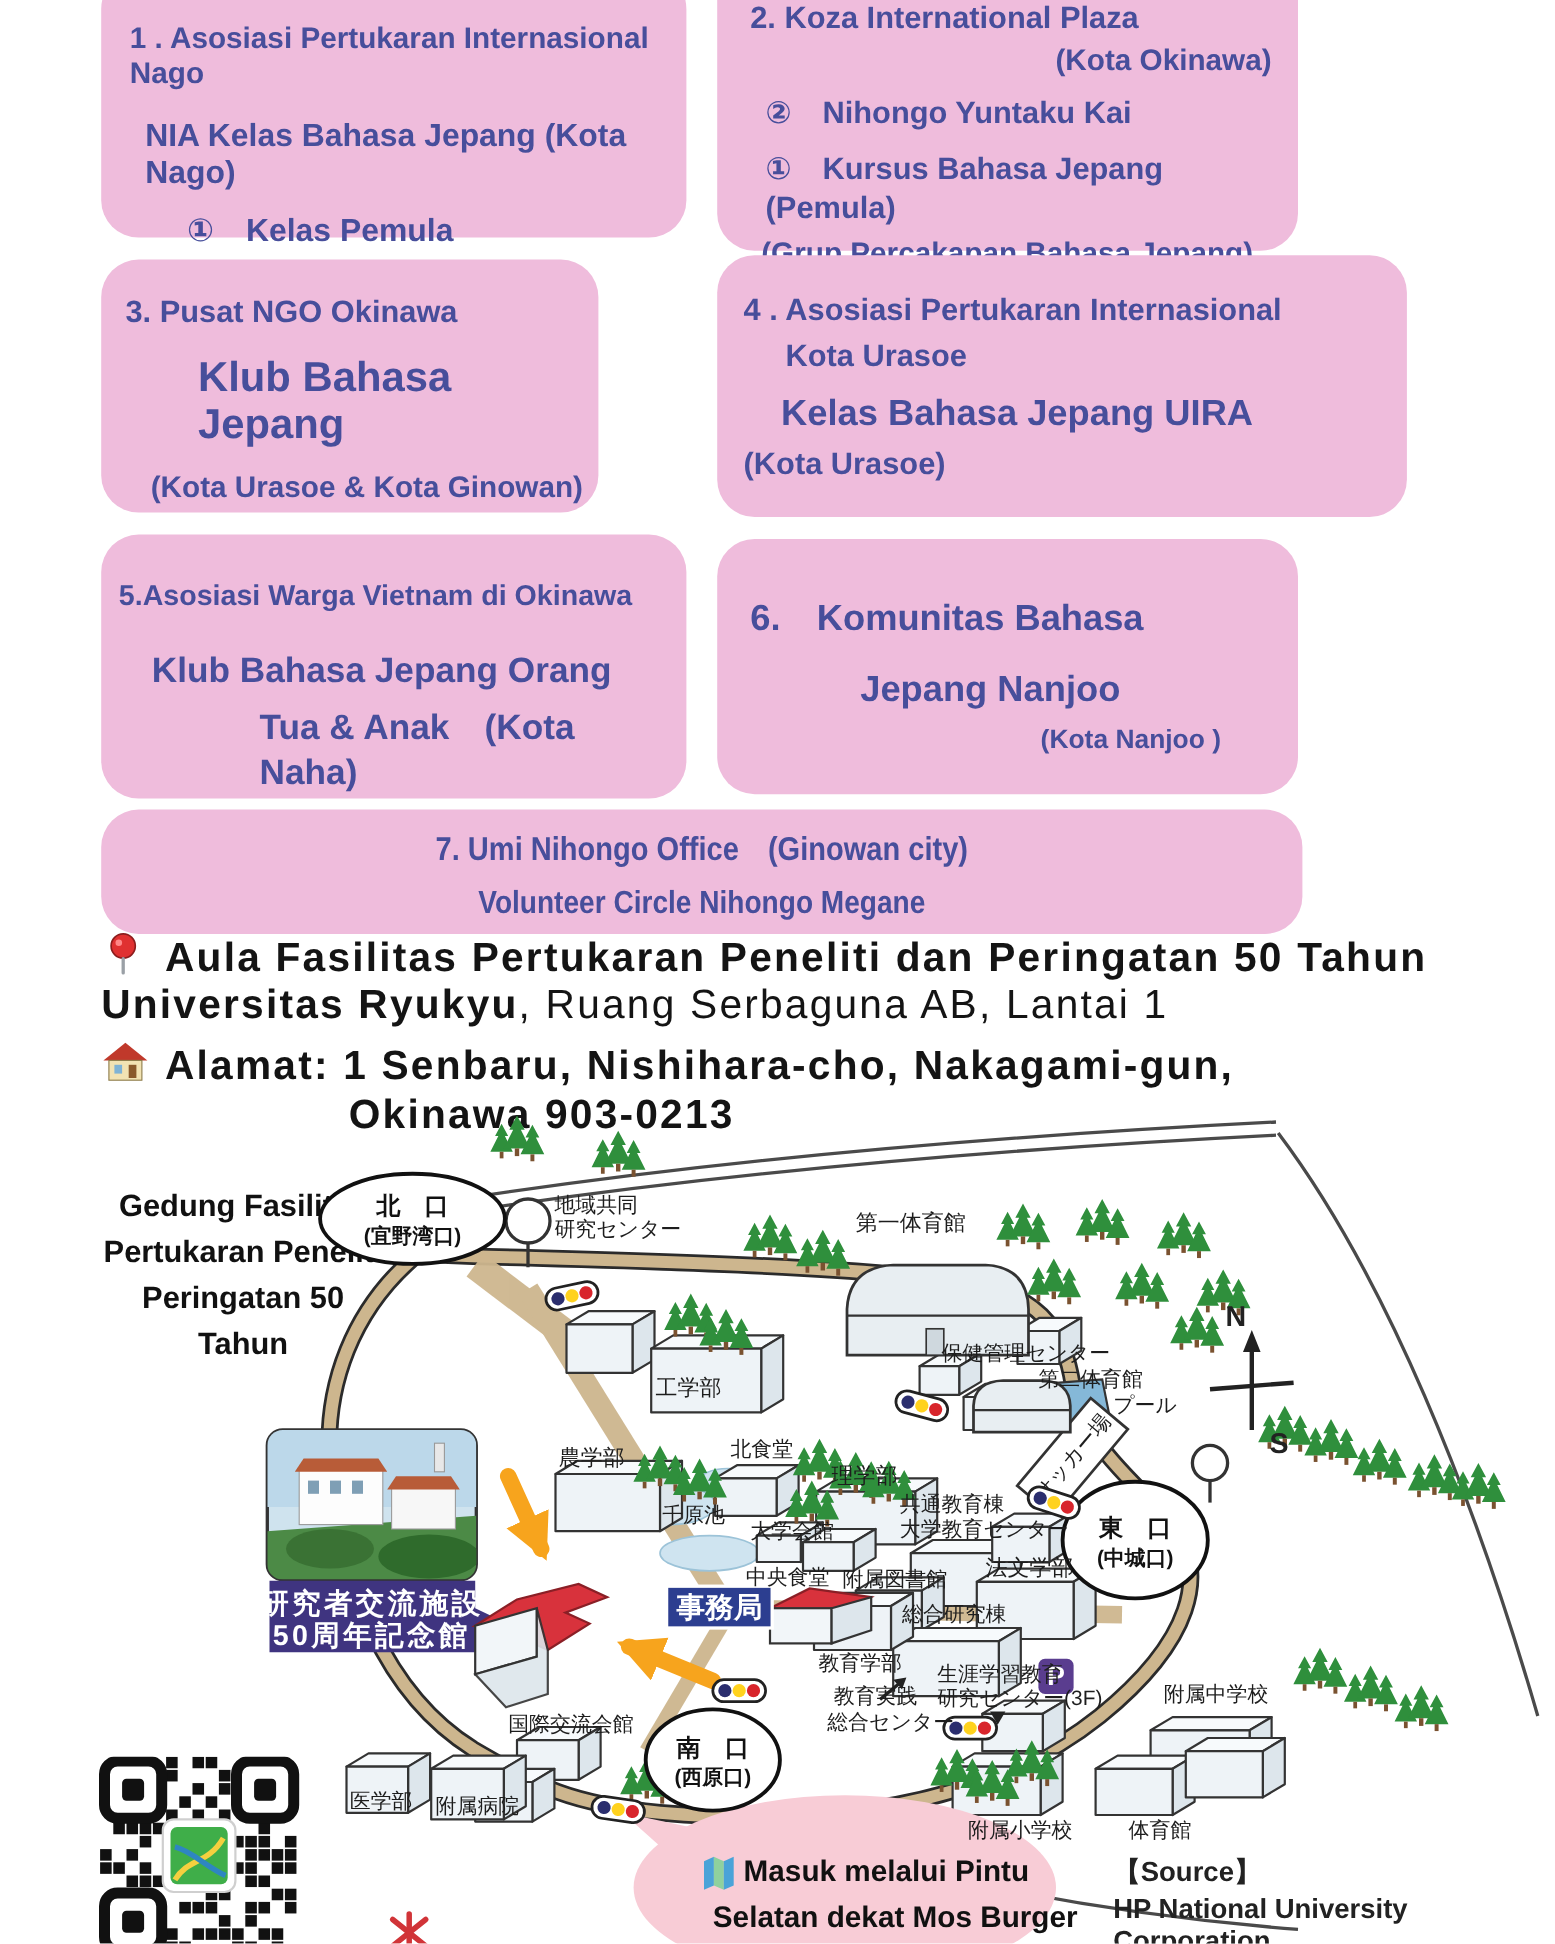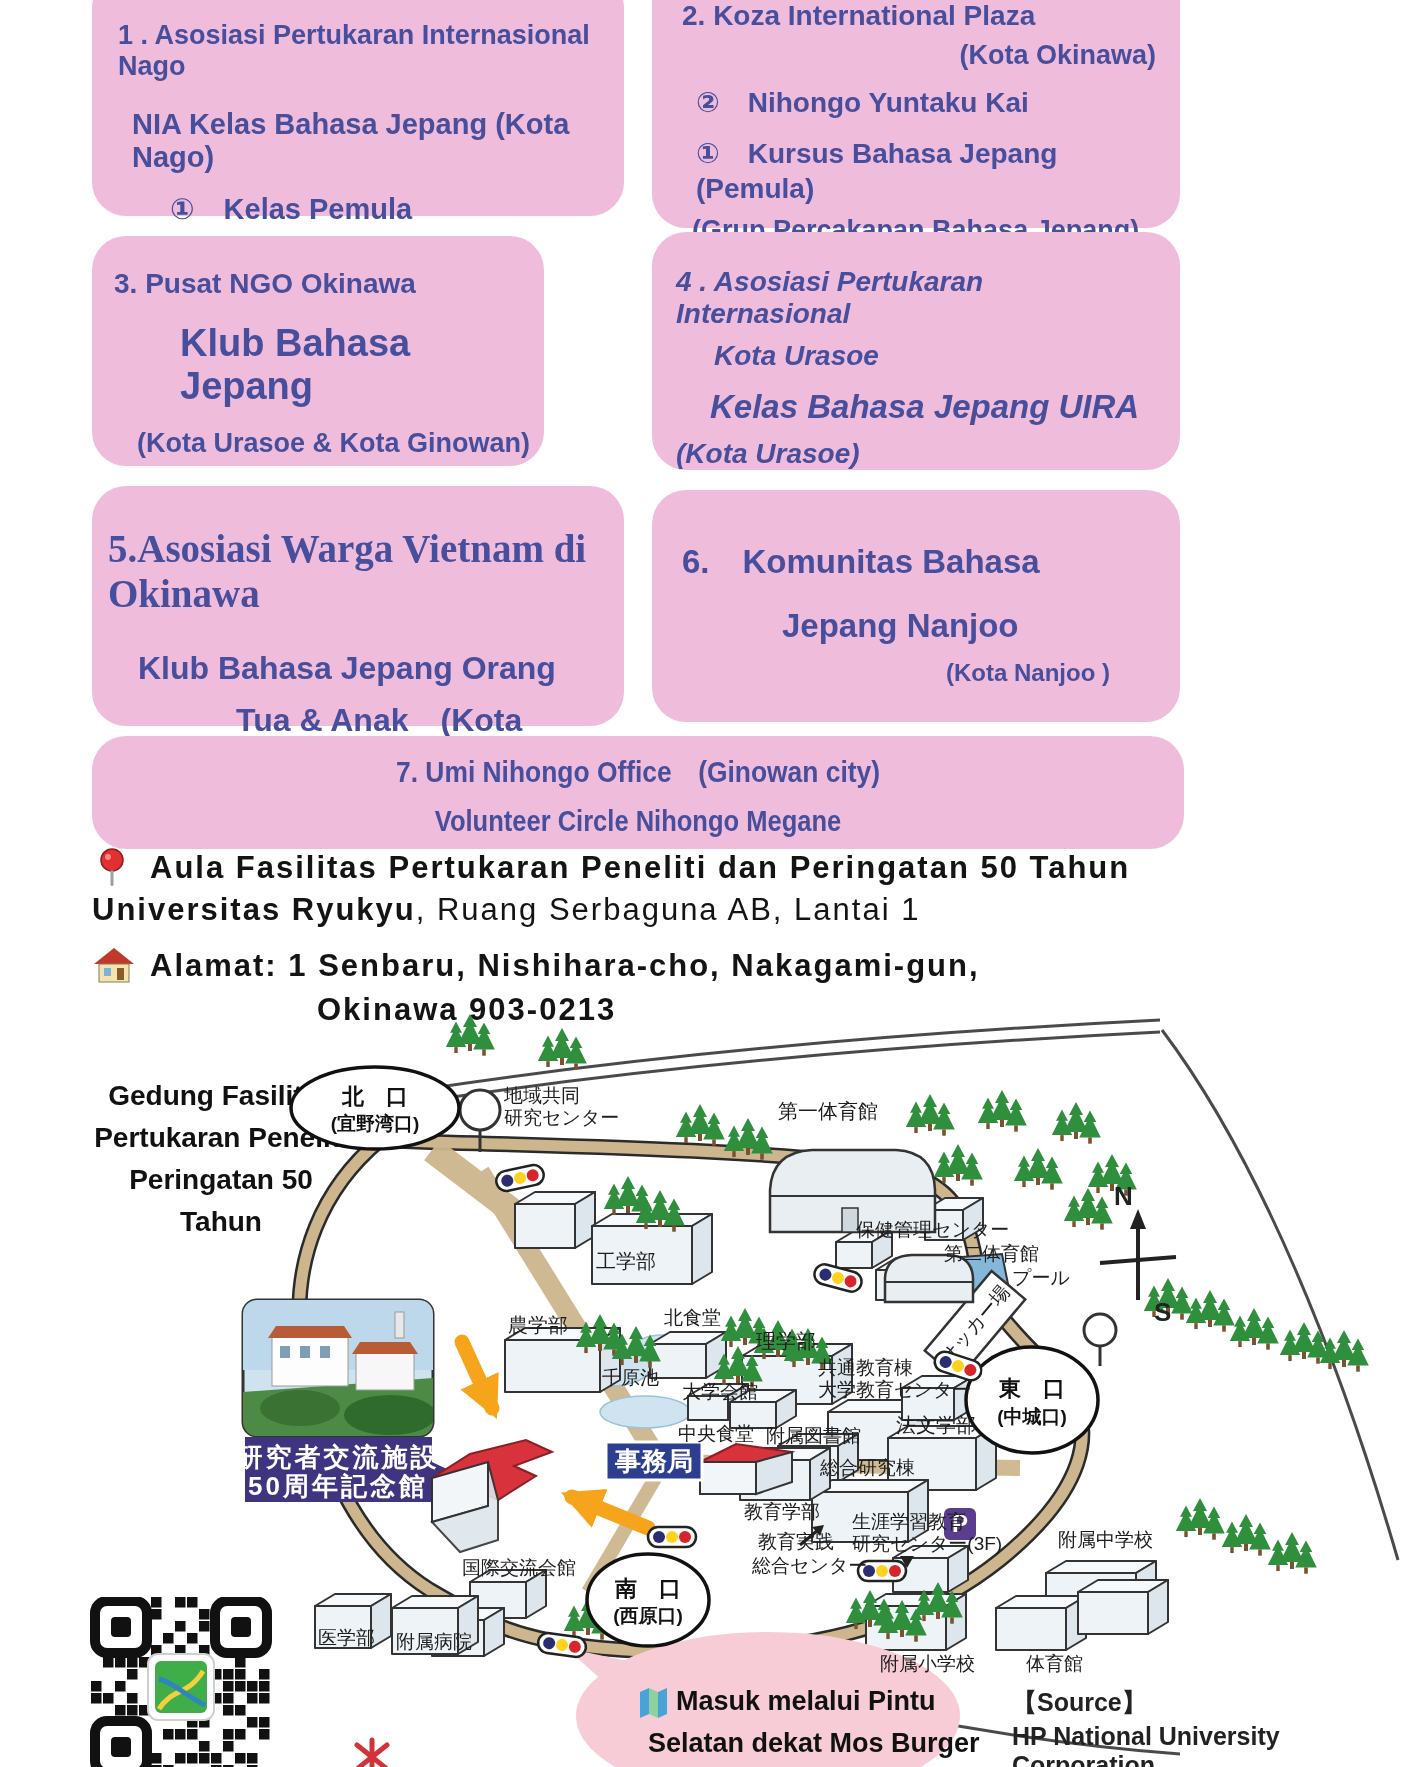--- a/index.html
+++ b/index.html
@@ -13,38 +13,38 @@
   .b1 .it{font-size:29px;margin:16px 0 0 52px;}
   .b2{left:652px;top:-44px;width:528px;height:272px;padding:44px 24px 0 30px;}
   .b2 .t{font-size:28px;}
   .b2 .sub{font-size:27px;text-align:right;margin-top:8px;}
   .b2 .it{font-size:28px;margin:13px 0 0 14px;}
   .b2 .l3{font-size:27px;margin:10px 0 0 10px;}
   .b3{left:92px;top:236px;width:452px;height:230px;padding:32px 12px 0 22px;}
   .b3 .t{font-size:28px;}
   .b3 .l1{font-size:38px;margin:22px 0 0 66px;}
   .b3 .l2{font-size:27px;text-align:right;margin-top:20px;padding-right:2px;}
-  .b4{left:652px;top:232px;width:528px;height:238px;padding:34px 20px 16px 24px;font-style:italic;}
+  .b4{left:652px;top:232px;width:627px;height:238px;padding:34px 20px 16px 24px;}
   .b4 .t{font-size:28px;}
   .b4 .t2{font-size:28px;margin:10px 0 0 38px;}
   .b4 .l1{font-size:33px;margin:16px 0 0 34px;}
   .b4 .l2{font-size:28px;text-align:left;padding-right:56px;margin-top:12px;}
   .b5{left:92px;top:486px;width:532px;height:240px;padding:40px 6px 0 16px;}
-  .b5 .t{font-size:39px;font-family:Liberation Serif, serif;}
+  .b5 .t{font-size:26px;}
   .b5 .l1{font-size:32px;margin:34px 0 0 30px;}
   .b5 .l2{font-size:32px;margin:12px 0 0 128px;}
   .b6{left:652px;top:490px;width:528px;height:232px;padding:50px 24px 0 30px;}
   .b6 .t{font-size:33px;}
   .b6 .l1{font-size:33px;margin:22px 0 0 100px;}
   .b6 .l2{font-size:24px;text-align:right;padding-right:46px;margin-top:14px;}
   .b7{left:92px;top:736px;width:1092px;height:113px;text-align:center;padding-top:16px;}
   .b7 .t{font-size:30px;transform:scaleX(.88);transform-origin:center;}
   .b7 .l1{font-size:29px;margin-top:12px;transform:scaleX(.88);transform-origin:center;}
   
-  .vl{position:absolute;color:#141414;font-weight:bold;letter-spacing:2px;font-size:31px;white-space:nowrap;}
+  .vl{position:absolute;color:#141414;font-weight:bold;letter-spacing:2px;font-size:37px;white-space:nowrap;}
   .vl .rest{font-weight:normal;}
   .icon-abs{position:absolute;}
   .caption{position:absolute;left:86px;top:1075px;width:270px;text-align:center;color:#111;
            font-weight:bold;font-size:28px;line-height:1.5;}
   .src{position:absolute;left:1012px;top:1688px;color:#222;font-size:25px;line-height:1.18;font-weight:bold;}
   .src div{margin-bottom:4px;}
   #campus-map{position:absolute;left:0;top:1000px;}
   #qr{position:absolute;left:88px;top:1597px;}
   svg text{font-family:"Liberation Sans","DejaVu Sans",sans-serif;}
   .mlab{font-size:19px;fill:#1d1d1d;}

